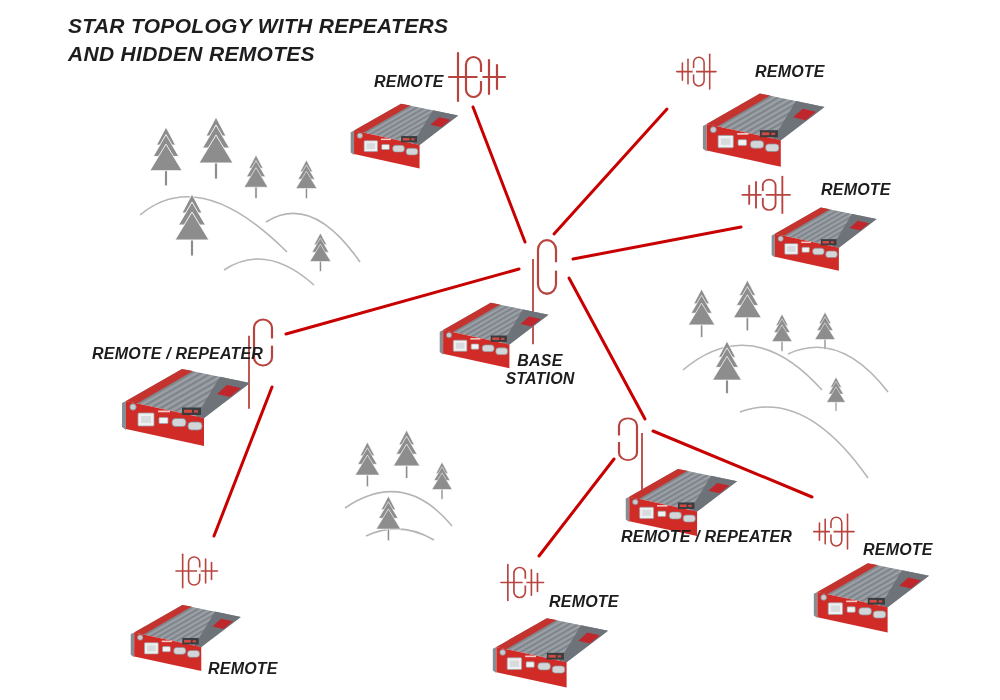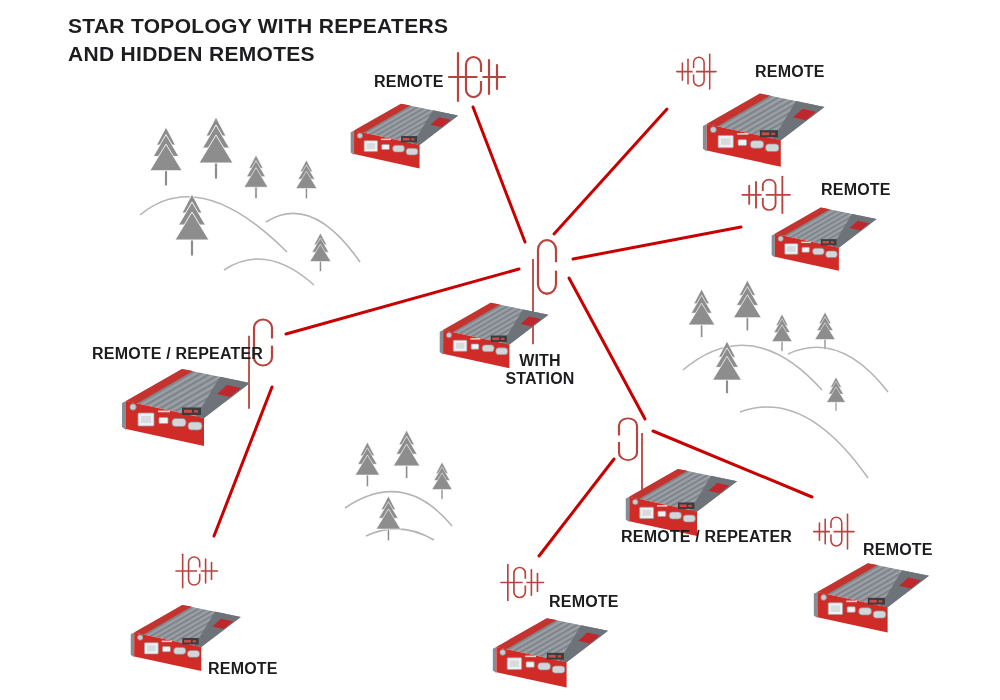--- a/index.html
+++ b/index.html
@@ -1,18 +1,19 @@
 <!DOCTYPE html>
 <html style="--link: #c80000; --antenna: #b8443f; --tree: #8d8d8d; --hill: #b5b5b5; --text: #1d1d1f; --device-red: #d02b27; --device-gray: #9aa0a5;"><head>
 <meta charset="utf-8">
 <style>
   html,body{margin:0;padding:0;background:#fff;}
   .stage{
     position:relative;width:1000px;height:700px;background:#ffffff;overflow:hidden;
     font-family:"Liberation Sans",sans-serif;
+    font-style:italic;
   }
   .scene{position:absolute;left:0;top:0;}
   .title{
     position:absolute;left:68px;top:12px;
     font-size:21px;font-weight:800;color:var(--text,#1d1d1f);
     line-height:1.34;letter-spacing:.3px;white-space:pre-line;
   }
   .node-label{
     position:absolute;font-size:16px;font-weight:800;color:var(--text,#1d1d1f);
     letter-spacing:.2px;white-space:pre-line;
@@ -149,19 +150,19 @@
     </g>
   </svg>
 
   <div class="title">STAR TOPOLOGY WITH REPEATERS
 AND HIDDEN REMOTES</div>
 
   <div class="node-label" style="left:374px;top:73px;">REMOTE</div>
   <div class="node-label" style="left:755px;top:63px;">REMOTE</div>
   <div class="node-label" style="left:821px;top:181px;">REMOTE</div>
   <div class="node-label" style="left:92px;top:345px;">REMOTE / REPEATER</div>
-  <div class="node-label center" style="left:486px;top:352px;width:108px;">WITH
+  <div class="node-label center" style="left:486px;top:352px;width:108px;">BASE
 STATION</div>
   <div class="node-label" style="left:621px;top:528px;">REMOTE / REPEATER</div>
   <div class="node-label" style="left:208px;top:660px;">REMOTE</div>
   <div class="node-label" style="left:549px;top:593px;">REMOTE</div>
   <div class="node-label" style="left:863px;top:541px;">REMOTE</div>
 </div>
 
 </body></html>

